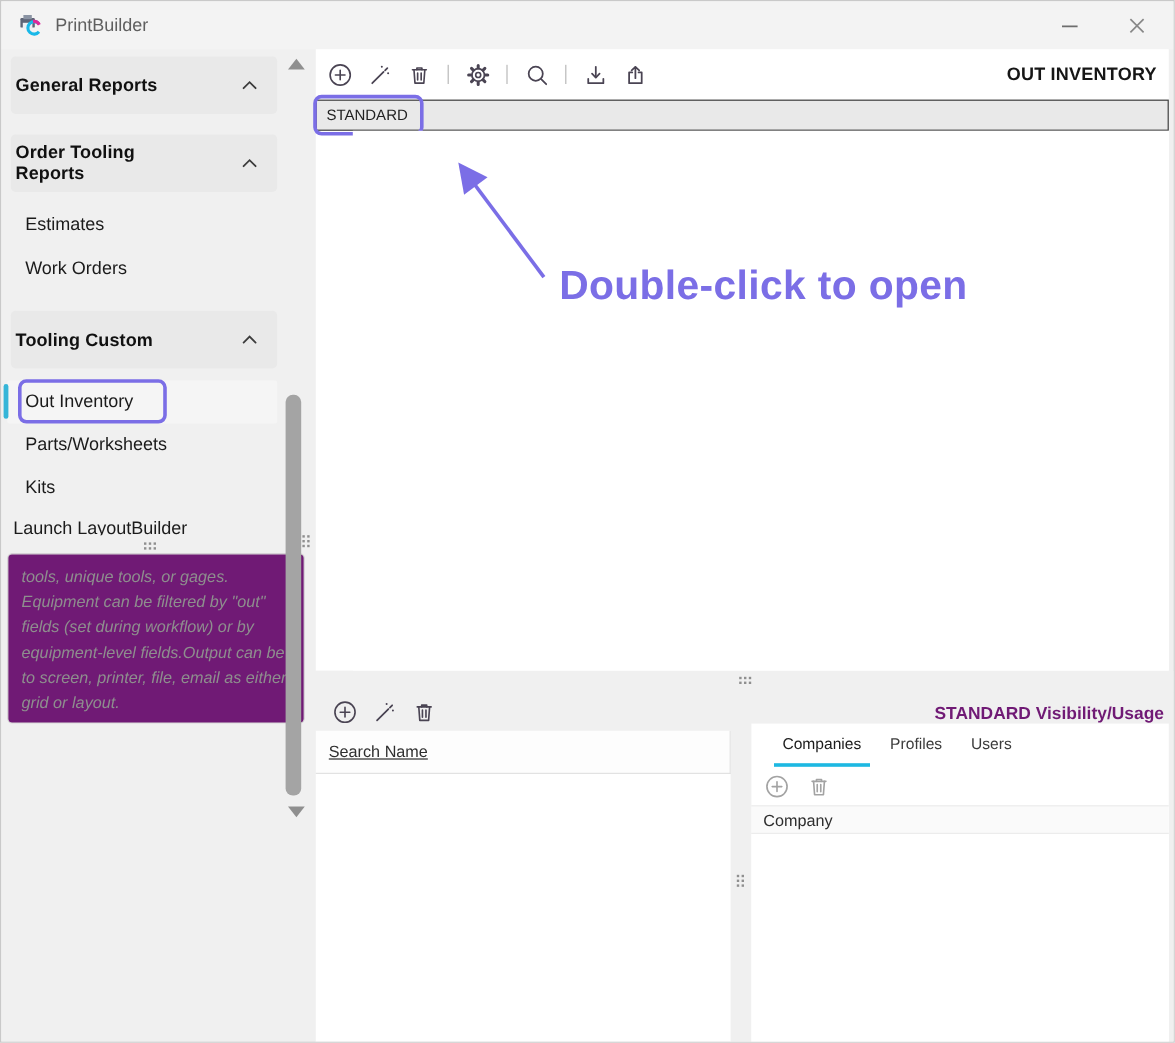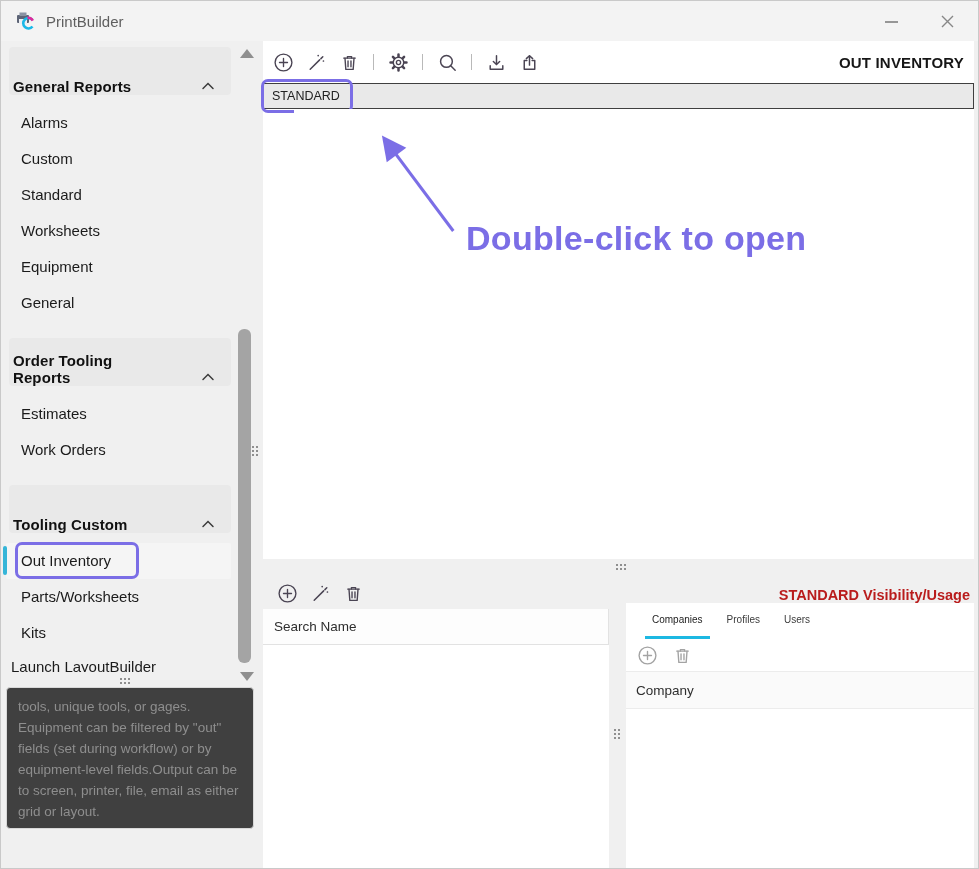--- a/index.html
+++ b/index.html
@@ -12,38 +12,38 @@
   .app-title { font-size:15px; color:#5f5f5f; }
   .win-controls { margin-left:auto; display:flex; align-items:center; gap:40px; padding-right:23px; }
   .ctrl { width:16px; height:16px; display:flex; align-items:center; justify-content:center; color:#6d6d6d; }
 
   
   .body { display:flex; height:827px; }
 
   
   .sidebar { width:262px; flex:none; background:#f0f0f0; position:relative; overflow:hidden; }
   .sec-header { margin:17px 32px 0 8px; height:48px; background:#e9e9e9; border-radius:4px;
-                display:flex; align-items:flex-end; padding:0 14px 0 4px;gap:32px; }
+                display:flex; align-items:center; padding:0 14px 0 4px;gap:32px; }
   .sec-header.first { margin-top:6px; }
   .sec-header b { font-size:15px; color:#111; letter-spacing:.1px; }
   .sec-header .chev { margin-left:auto; color:#3c3c3c; }
   .sec-items { margin-top:10px; }
   .s-item { height:36px; line-height:36px; margin:0 32px 0 5px; padding-left:15px; font-size:15px; color:#1b1b1b; position:relative; }
   .s-item.selected { background:#f5f5f5; border-radius:2px; }
   .s-item.selected .sel-bar { position:absolute; left:-3px; top:3px; width:4px; height:29px; background:#35b5d8; border-radius:2px; }
   .s-item.selected .annot-box { position:absolute; left:9px; top:-1px; width:124px; height:37px;
        border:3px solid #7b6ee6; border-radius:7px; pointer-events:none; }
   .launch-item { height:17px; overflow:hidden; margin:4px 32px 0 5px; padding-left:5px; font-size:15px; line-height:24px; color:#1b1b1b; }
   .grip { display:grid; gap:2px; width:max-content; }
   .grip i { width:2px; height:2px; background:#8f8f8f; }
   .grip.h { grid-template-columns:repeat(3,2px); }
   .grip.v { grid-template-columns:repeat(2,2px); }
   .sidebar .grip-desc { margin:6px 0 3px 119px; }
-  .desc-box { margin-left:5px; width:248px; height:142px; background:#404040; border:1px solid #d8d8d8; border-radius:4px;
-              padding:9px 11px; font-size:13.5px; line-height:1.55; color:#8e8e8e; }
+  .desc-box { margin-left:5px; width:248px; height:142px; background:#701a75; border:1px solid #d8d8d8; border-radius:4px;
+              padding:9px 11px; font-size:13.5px; line-height:1.55; color:#8e8e8e;font-style:italic; }
   
   .sb-up { position:absolute; left:239px; top:8px; width:0; height:0; border-left:7px solid transparent; border-right:7px solid transparent; border-bottom:9px solid #8f8f8f; }
   .sb-thumb { position:absolute; left:237px; top:288px; width:13px; height:334px; background:#a4a4a4; border-radius:6px; }
   .sb-down { position:absolute; left:239px; top:631px; width:0; height:0; border-left:7px solid transparent; border-right:7px solid transparent; border-top:9px solid #8f8f8f; }
   .side-grip { position:absolute; left:251px; top:405px; }
 
   
   .main { flex:1; display:flex; flex-direction:column; background:#f0f0f0; }
   .main-top { height:518px; background:#fff; display:flex; flex-direction:column; margin-right:4px; }
   .toolbar { height:42px; display:flex; align-items:center; gap:11px; padding:0 8px 0 9px; color:#4a4453; }
@@ -58,35 +58,35 @@
   .dc-text { position:absolute; left:172px; top:110px; font-size:34px; font-weight:bold; color:#7b6ee6; letter-spacing:.3px;
              text-shadow:0 0 2px #fff, 0 0 4px #fff, 1px 1px 0 #fff, -1px -1px 0 #fff; white-space:nowrap; }
 
   .h-split { height:18px; background:#f0f0f0; position:relative; }
   .h-split .grip { position:absolute; left:calc(50% - 5px); top:5px; }
 
   .bottom { flex:1; display:flex; background:#f0f0f0; }
   .bl { width:346px; flex:none; display:flex; flex-direction:column; }
   .bl-toolbar { height:32px; background:#f0f0f0; display:flex; align-items:center; gap:11px; padding-left:13px; color:#4a4453; }
   .col-header { height:36px; background:#fdfdfd; border-bottom:1px solid #e2e2e2; border-right:1px solid #e2e2e2;
-                display:flex; align-items:center; padding-left:11px; font-size:13.5px; color:#2e2e2e; }
+                display:flex; align-items:center; padding-left:11px; font-size:13.5px; color:#2e2e2e;text-decoration:underline; }
   .bl-list { flex:1; background:#fff; }
 
   .v-split { width:17px; background:#f0f0f0; position:relative; }
   .v-split .grip { position:absolute; left:5px; top:152px; }
 
   .br { flex:1; display:flex; flex-direction:column; margin-right:4px; }
   .br-title { height:26px; display:flex; align-items:flex-end; justify-content:flex-end; padding:0 4px 0 0;
-              font-weight:bold; font-size:14.5px; color:#b91c1c; overflow:hidden; }
+              font-weight:bold; font-size:14.5px; color:#701a75; overflow:hidden; }
   .br-panel { flex:1; background:#fff; display:flex; flex-direction:column; }
   .tabs { height:36px; display:flex; align-items:stretch; padding-left:19px; gap:10px; }
-  .tab { display:flex; align-items:center; padding:0 7px; font-size:10px; color:#3b3b3b; border-bottom:3px solid transparent; }
+  .tab { display:flex; align-items:center; padding:0 7px; font-size:13px; color:#3b3b3b; border-bottom:3px solid transparent; }
   .tab.active { color:#1c1c1c; border-bottom-color:#1db8e2; }
   .br-toolbar { height:32px; display:flex; align-items:center; gap:13px; padding-left:10px; color:#a3a3a3; }
-  .br-header { height:38px; background:#fafafa; border-top:1px solid #ececec; border-bottom:1px solid #ececec;
+  .br-header { height:24px; background:#fafafa; border-top:1px solid #ececec; border-bottom:1px solid #ececec;
                display:flex; align-items:center; padding-left:10px; font-size:13.5px; color:#2e2e2e; }
   .br-list { flex:1; background:#fff; }
 
   svg.ic { display:block; }
 </style>
 </head>
 <body>
 
 <div class="window">
 
@@ -117,28 +117,20 @@
 
     <div class="sidebar">
 
       <div class="sec-header first">
         <b>General Reports</b>
         <span class="chev">
           <svg class="ic" width="18" height="18" viewBox="0 0 18 18">
               <path d="M4 11.5l5-5 5 5" stroke="#3c3c3c" stroke-width="1.5" fill="none" stroke-linecap="round"></path>
             </svg>
         </span>
-      </div>
-      <div class="sec-items">
-        <div class="s-item">Alarms</div>
-        <div class="s-item">Custom</div>
-        <div class="s-item">Standard</div>
-        <div class="s-item">Worksheets</div>
-        <div class="s-item">Equipment</div>
-        <div class="s-item">General</div>
       </div>
 
       <div class="sec-header">
         <b>Order Tooling Reports</b>
         <span class="chev">
           <svg class="ic" width="18" height="18" viewBox="0 0 18 18">
               <path d="M4 11.5l5-5 5 5" stroke="#3c3c3c" stroke-width="1.5" fill="none" stroke-linecap="round"></path>
             </svg>
         </span>
       </div>

